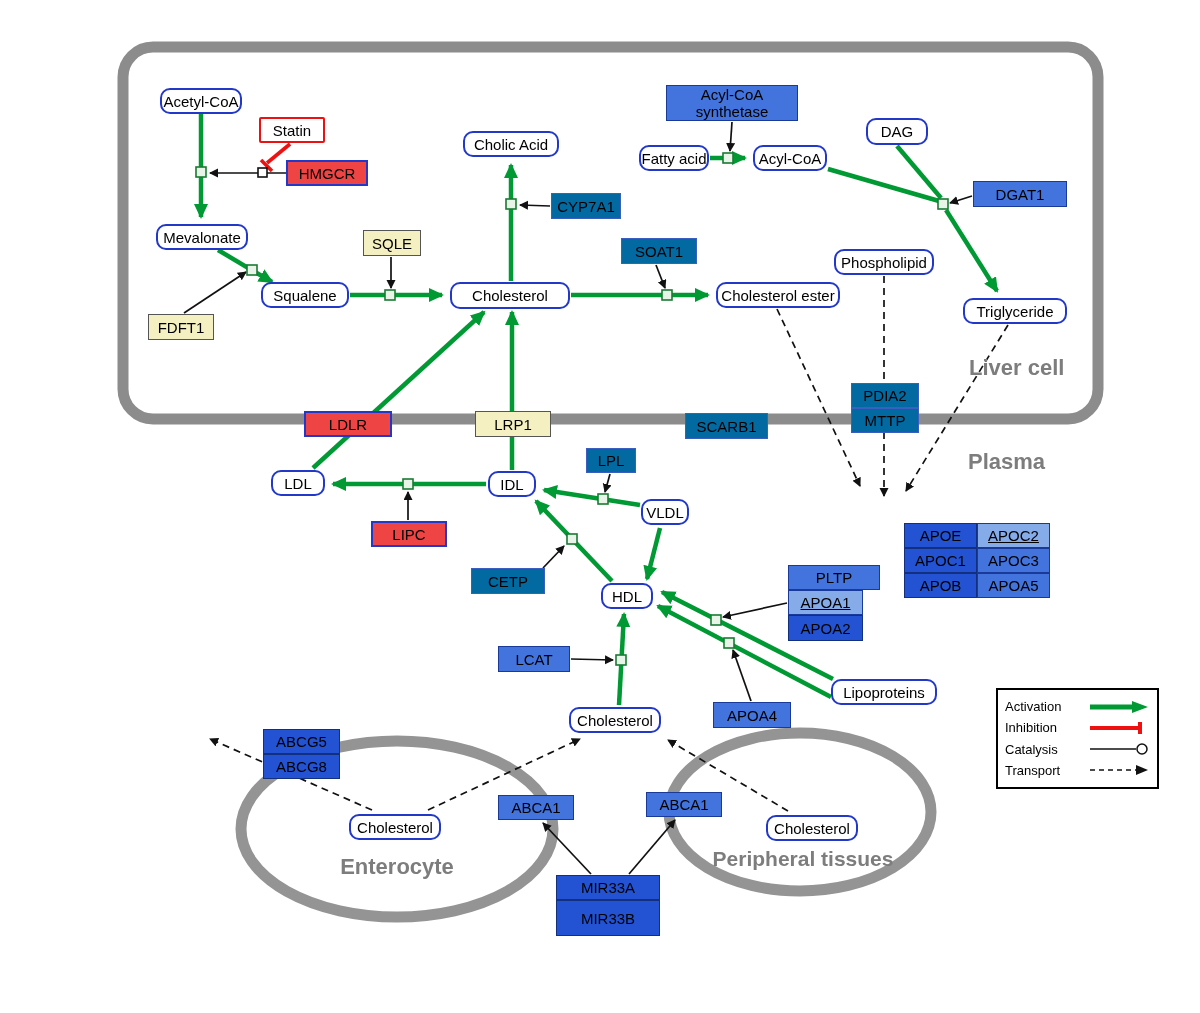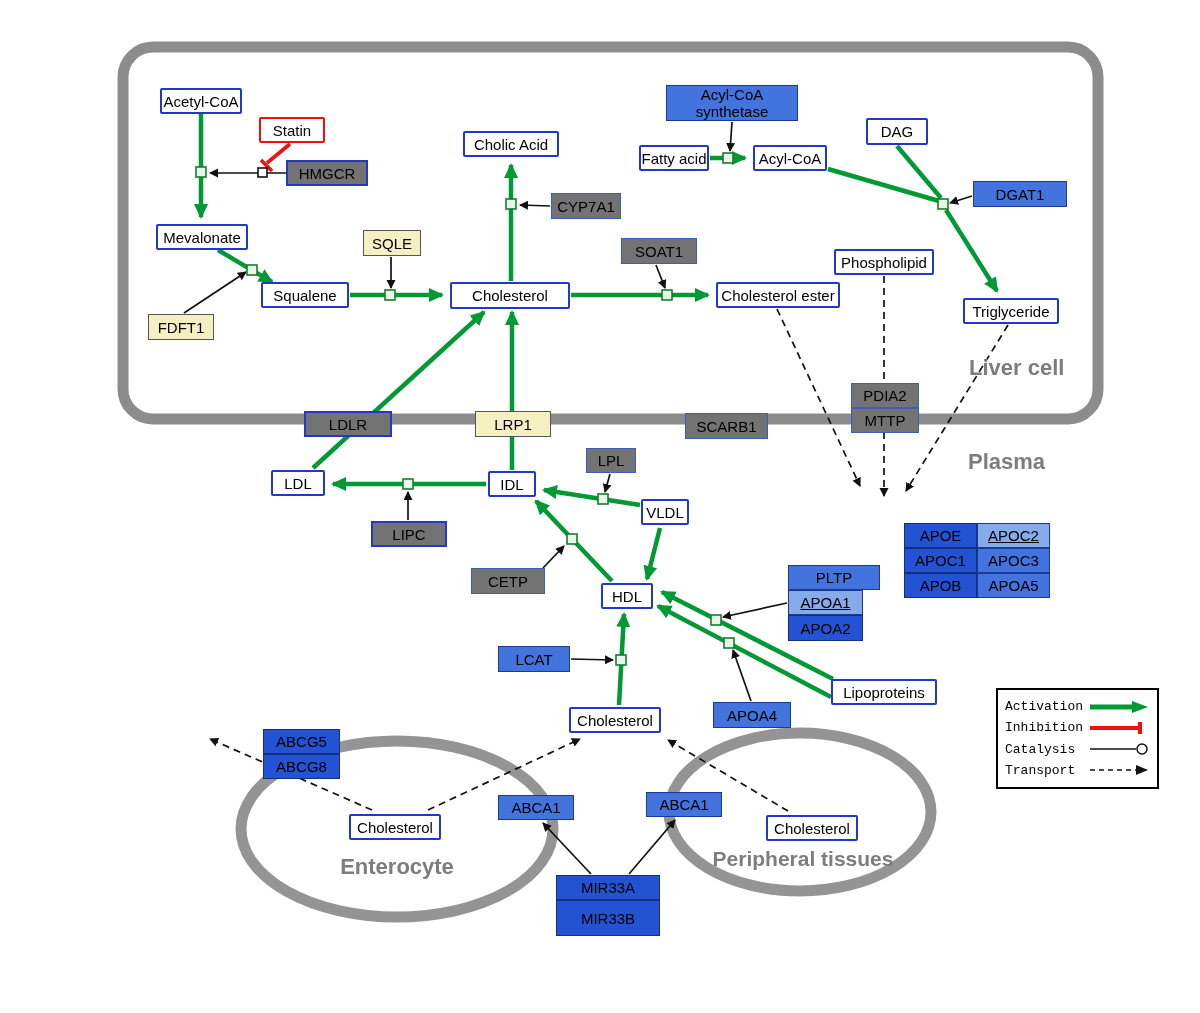--- a/index.html
+++ b/index.html
@@ -2,32 +2,32 @@
 <html><head>
 <meta charset="utf-8">
 <style>
   html,body{margin:0;padding:0;background:#fff;}
   .canvas{position:relative;width:1200px;height:1013px;background:#fff;
           font-family:"Liberation Sans",sans-serif;overflow:hidden;}
   svg.layer{position:absolute;left:0;top:0;}
   .node{position:absolute;display:flex;align-items:center;justify-content:center;
         box-sizing:border-box;font-size:15px;line-height:17px;text-align:center;
         color:#000;background:#fff;white-space:pre-line;z-index:3;}
-  .met   {border:2px solid #2238c8;border-radius:2px;}
+  .met   {border:2px solid #2238c8;border-radius:10px;}
   .drug  {border:2px solid #ee1111;border-radius:2px;}
-  .yellow{background:#737373;border:2px solid #2238c8;}
+  .yellow{background:#ef4444;border:2px solid #2238c8;}
   .cream {background:#f4f0c2;border:1px solid #555;}
-  .lblue {background:#737373;border:1px solid #3a5fc0;}
+  .lblue {background:#0369a1;border:1px solid #3a5fc0;}
   .mblue {background:#4373dc;border:1px solid #1a3a9a;}
   .mblue2{background:#86abe9;border:1px solid #1a3a9a;text-decoration:underline;}
   .dblue {background:#2353d2;border:1px solid #12307e;}
   .region{position:absolute;font-weight:bold;color:#7d7d7d;font-size:22px;z-index:2;}
   .legend{position:absolute;left:996px;top:688px;width:163px;height:101px;
           background:#fff;border:2px solid #000;box-sizing:border-box;z-index:4;
-          display:flex;flex-direction:column;justify-content:space-around;padding:6px 7px;font-family:Liberation Mono, monospace;}
+          display:flex;flex-direction:column;justify-content:space-around;padding:6px 7px;}
   .legend-row{display:flex;align-items:center;justify-content:space-between;}
   .legend-row span{font-size:13px;color:#000;}
 </style>
 </head>
 <body>
 
 <div class="canvas">
 
   <svg class="layer" width="1200" height="1013" viewBox="0 0 1200 1013">
     <defs>
@@ -133,21 +133,21 @@
   <div class="node lblue" style="left:551px;top:193px;width:70px;height:26px">CYP7A1</div>
   <div class="node mblue" style="left:666px;top:85px;width:132px;height:36px">Acyl-CoA
 synthetase</div>
   <div class="node met" style="left:639px;top:145px;width:70px;height:26px">Fatty acid</div>
   <div class="node met" style="left:753px;top:145px;width:74px;height:26px">Acyl-CoA</div>
   <div class="node met" style="left:866px;top:118px;width:62px;height:27px">DAG</div>
   <div class="node mblue" style="left:973px;top:181px;width:94px;height:26px">DGAT1</div>
   <div class="node lblue" style="left:621px;top:238px;width:76px;height:26px">SOAT1</div>
   <div class="node met" style="left:716px;top:282px;width:124px;height:26px">Cholesterol ester</div>
   <div class="node met" style="left:834px;top:249px;width:100px;height:26px">Phospholipid</div>
-  <div class="node met" style="left:963px;top:298px;width:96px;height:26px">Triglyceride</div>
+  <div class="node met" style="left:963px;top:298px;width:104px;height:26px">Triglyceride</div>
   <div class="node lblue" style="left:851px;top:383px;width:68px;height:25px">PDIA2</div>
   <div class="node lblue" style="left:851px;top:408px;width:68px;height:25px">MTTP</div>
   <div class="node yellow" style="left:304px;top:411px;width:88px;height:26px">LDLR</div>
   <div class="node cream" style="left:475px;top:411px;width:76px;height:26px">LRP1</div>
   <div class="node lblue" style="left:685px;top:413px;width:83px;height:26px">SCARB1</div>
   <div class="node met" style="left:271px;top:470px;width:54px;height:26px">LDL</div>
   <div class="node met" style="left:488px;top:471px;width:48px;height:26px">IDL</div>
   <div class="node lblue" style="left:586px;top:448px;width:50px;height:25px">LPL</div>
   <div class="node met" style="left:641px;top:499px;width:48px;height:26px">VLDL</div>
   <div class="node yellow" style="left:371px;top:521px;width:76px;height:26px">LIPC</div>

